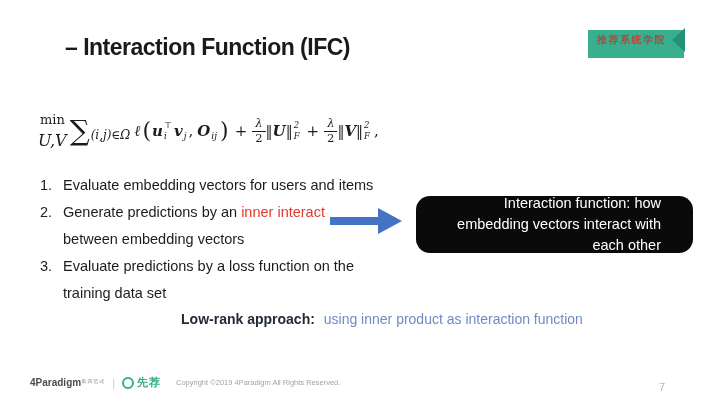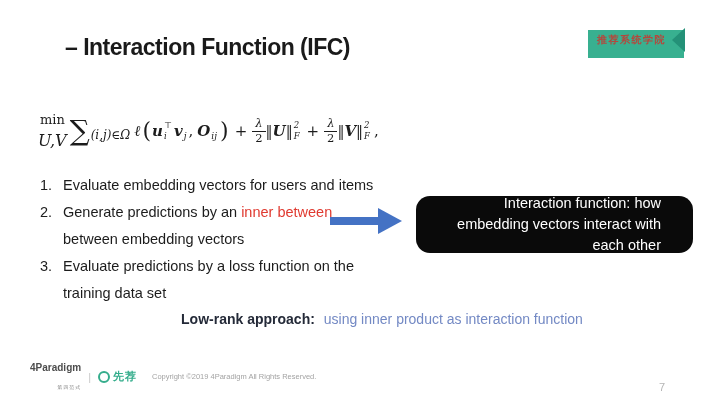--- a/index.html
+++ b/index.html
@@ -81,21 +81,21 @@
   
   .note{
     position:absolute;left:12px;top:311px;width:100%;text-align:center;
     font-size:14px;padding-left:20px;box-sizing:border-box;white-space:nowrap;
   }
   .note-label{font-weight:bold;color:#242a38;}
   .note-detail{color:#7389c4;margin-left:5px;}
 
   
   .footer{position:absolute;left:30px;bottom:13px;display:flex;align-items:center;}
-  .logo{display:inline-flex;flex-direction:column;align-items:flex-end;line-height:1;gap:11px;}
+  .logo{display:inline-flex;flex-direction:row;align-items:flex-start;line-height:1;}
   .logo-main{font-size:10px;font-weight:bold;color:#4d4d4d;}
   .logo-sub{font-size:5px;color:#8a8a8a;margin-top:1px;letter-spacing:1px;}
   .fdivider{color:#c9c9c9;margin:0 7px;font-size:11px;}
   .brand{display:inline-flex;align-items:center;}
   .brand-circle{width:12px;height:12px;border:2.5px solid #35ad8c;border-radius:50%;box-sizing:border-box;margin-right:3px;}
   .brand-cn{font-size:11px;color:#35ad8c;font-weight:bold;letter-spacing:1px;}
   .copyright{font-size:7.5px;color:#a3a3a3;margin-left:15px;}
   .page-number{position:absolute;right:55px;bottom:10px;font-size:11px;color:#b5b5b5;}
 </style>
 </head>
@@ -161,21 +161,21 @@
     <span class="trail">,</span>
   </div>
 
   <div class="list">
     <div class="list-item">
       <span class="num">1.</span>
       <span class="txt">Evaluate embedding vectors for users and items</span>
     </div>
     <div class="list-item">
       <span class="num">2.</span>
-      <span class="txt"><span>Generate predictions by an </span><span class="hl">inner between</span><span> between embedding vectors</span></span>
+      <span class="txt"><span>Generate predictions by an </span><span class="hl">inner interact</span><span> between embedding vectors</span></span>
     </div>
     <div class="list-item">
       <span class="num">3.</span>
       <span class="txt">Evaluate predictions by a loss function on the training data set</span>
     </div>
   </div>
 
   <div class="arrow">
     <span class="arrow-shaft"></span>
     <span class="arrow-head"></span>

